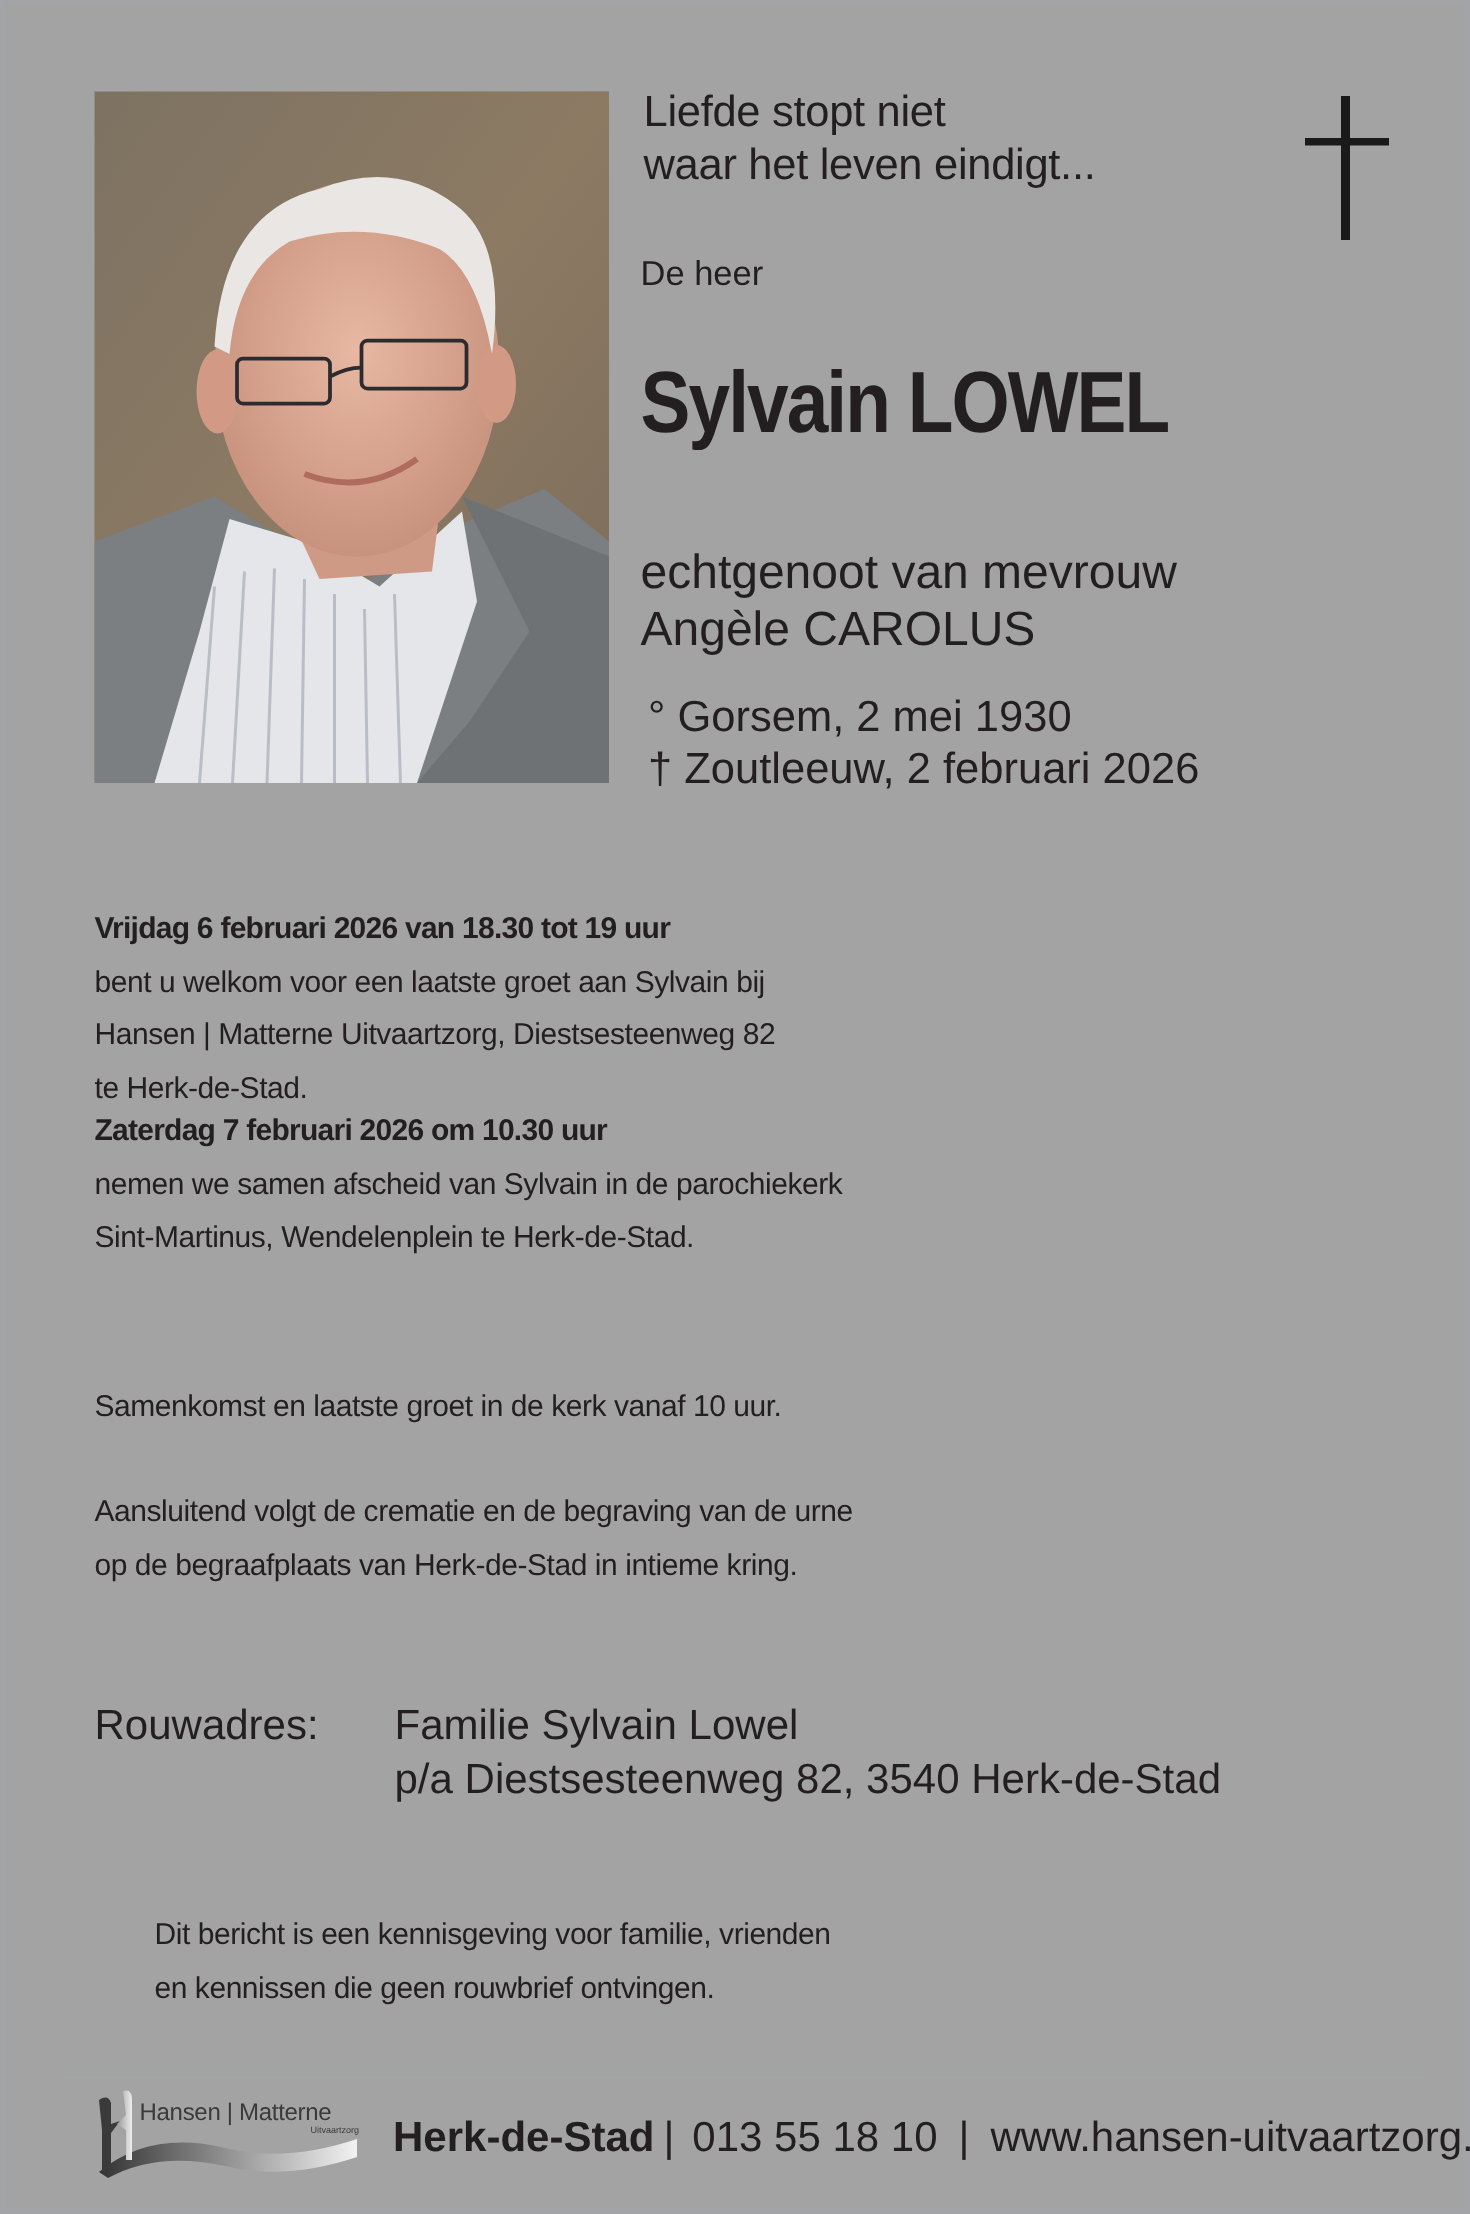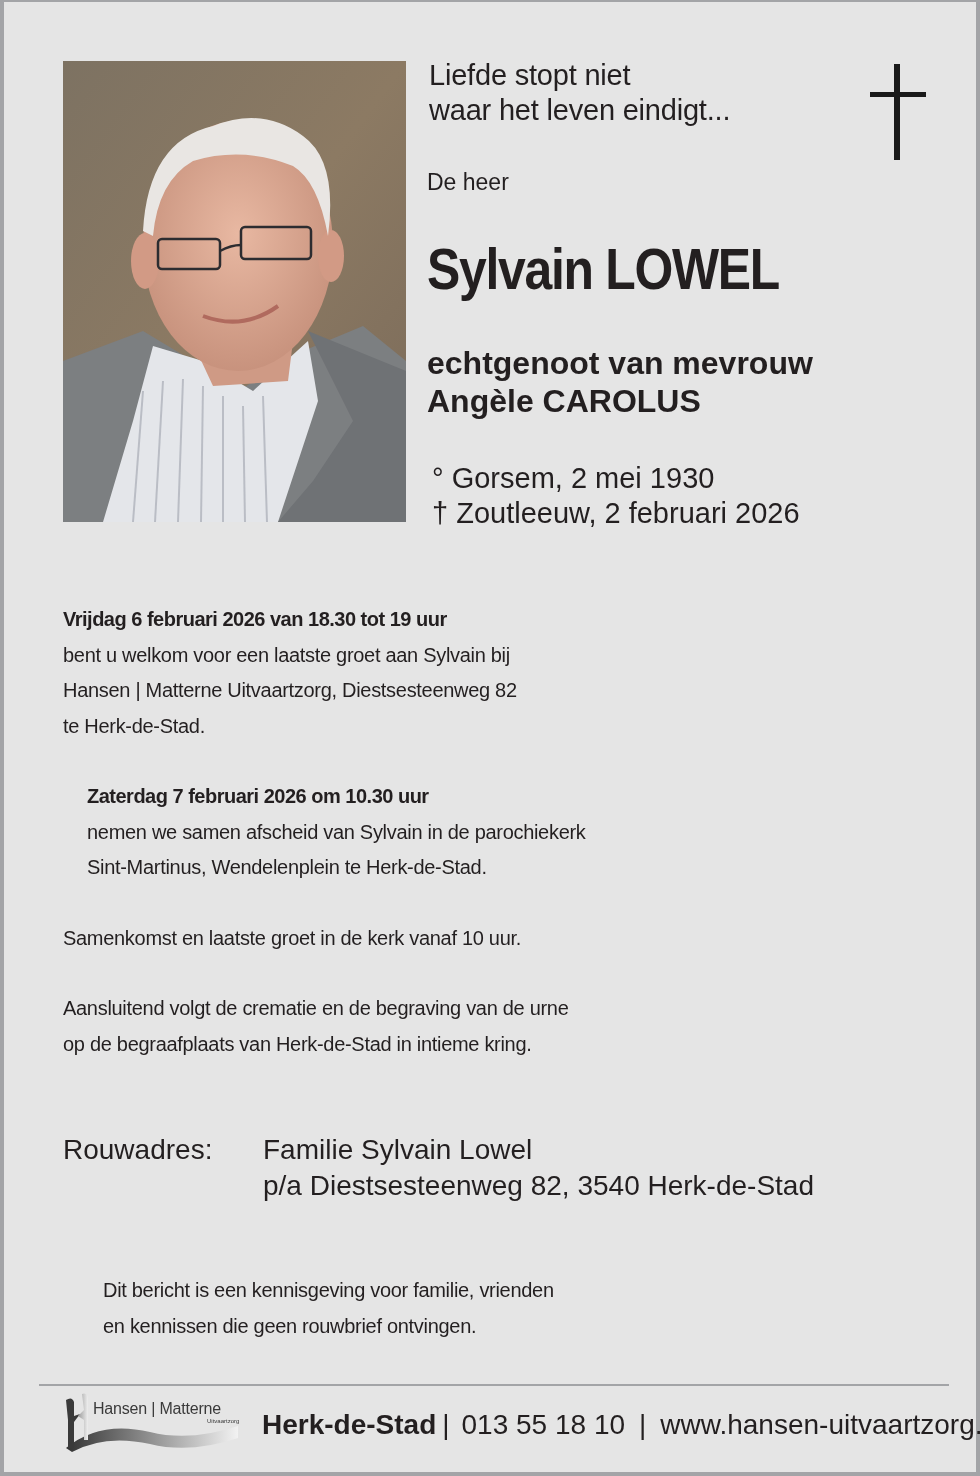--- a/index.html
+++ b/index.html
@@ -1,36 +1,36 @@
 <!DOCTYPE html>
 <html><head>
   <meta charset="utf-8">
   <style>
     html, body { margin: 0; padding: 0; background: #ffffff; }
     body { width: 980px; height: 1476px; position: relative; overflow: hidden;
            font-family: "Liberation Sans", sans-serif; color: #231f20; }
     .frame { position: absolute; left: 0; top: 0; width: 980px; height: 1476px; box-sizing: border-box;
              border-top: 2px solid #a3a4a7; border-left: 4px solid #a3a4a7; border-right: 4px solid #a3a4a7;
-             border-bottom: 4px solid #a3a4a7; background: #e5e5e5; }
+             border-bottom: 4px solid #a3a4a7; background: #a3a3a3; }
 
     
     .photo { position: absolute; left: 59px; top: 59px; width: 343px; height: 461px; overflow: hidden;
              background: linear-gradient(90deg, #8a7b68 0%, #8f7d65 50%, #806e58 100%); }
     .photo svg { display: block; }
 
     .motto { position: absolute; left: 425px; top: 56px; font-size: 29px; line-height: 35px;
              letter-spacing: -0.2px; color: #231f20; }
     .cross { position: absolute; left: 866px; top: 62px; width: 56px; height: 96px; }
     .cross .v { position: absolute; left: 24px; top: 0; width: 6px; height: 96px; background: #1a1a1a; }
     .cross .h { position: absolute; left: 0; top: 28px; width: 56px; height: 5px; background: #1a1a1a; }
 
     .salutation { position: absolute; left: 423px; top: 160px; font-size: 23px; line-height: 40px; color: #231f20; }
     .name { position: absolute; left: 423px; top: 232px; font-size: 58px; line-height: 70px; font-weight: bold;
             letter-spacing: -1.5px; transform: scaleX(0.86); transform-origin: left top; color: #231f20; }
-    .spouse { position: absolute; left: 423px; top: 342px; font-size: 32px; line-height: 38px; font-weight: bold;
+    .spouse { position: absolute; left: 423px; top: 360px; font-size: 32px; line-height: 38px; font-weight: normal;
               color: #231f20; }
     .dates { position: absolute; left: 428px; top: 459px; font-size: 29px; line-height: 35px; color: #231f20; }
 
     .block { position: absolute; left: 59px; font-size: 20px; line-height: 35.5px; color: #231f20;
              letter-spacing: -0.3px; }
     .block .head { font-weight: bold; letter-spacing: -0.5px; }
 
     .rouw { position: absolute; left: 59px; top: 1130px; font-size: 28px; line-height: 35.5px; color: #231f20; }
     .rouw .label { position: absolute; left: 0; top: 0; white-space: nowrap; }
     .rouw .lines { position: absolute; left: 200px; top: 0; white-space: nowrap; }
@@ -123,21 +123,21 @@
     <div>† Zoutleeuw, 2 februari 2026</div>
   </div>
 
   <div class="block" style="top:600px;">
     <div class="head">Vrijdag 6 februari 2026 van 18.30 tot 19 uur</div>
     <div>bent u welkom voor een laatste groet aan Sylvain bij</div>
     <div>Hansen | Matterne Uitvaartzorg, Diestsesteenweg 82</div>
     <div>te Herk-de-Stad.</div>
   </div>
 
-  <div class="block" style="top:777px;margin-left:24px;">
+  <div class="block" style="top:735px;">
     <div class="head">Zaterdag 7 februari 2026 om 10.30 uur</div>
     <div>nemen we samen afscheid van Sylvain in de parochiekerk</div>
     <div>Sint-Martinus, Wendelenplein te Herk-de-Stad.</div>
   </div>
 
   <div class="block" style="top:919px;">
     <div>Samenkomst en laatste groet in de kerk vanaf 10 uur.</div>
   </div>
 
   <div class="block" style="top:989px;">

